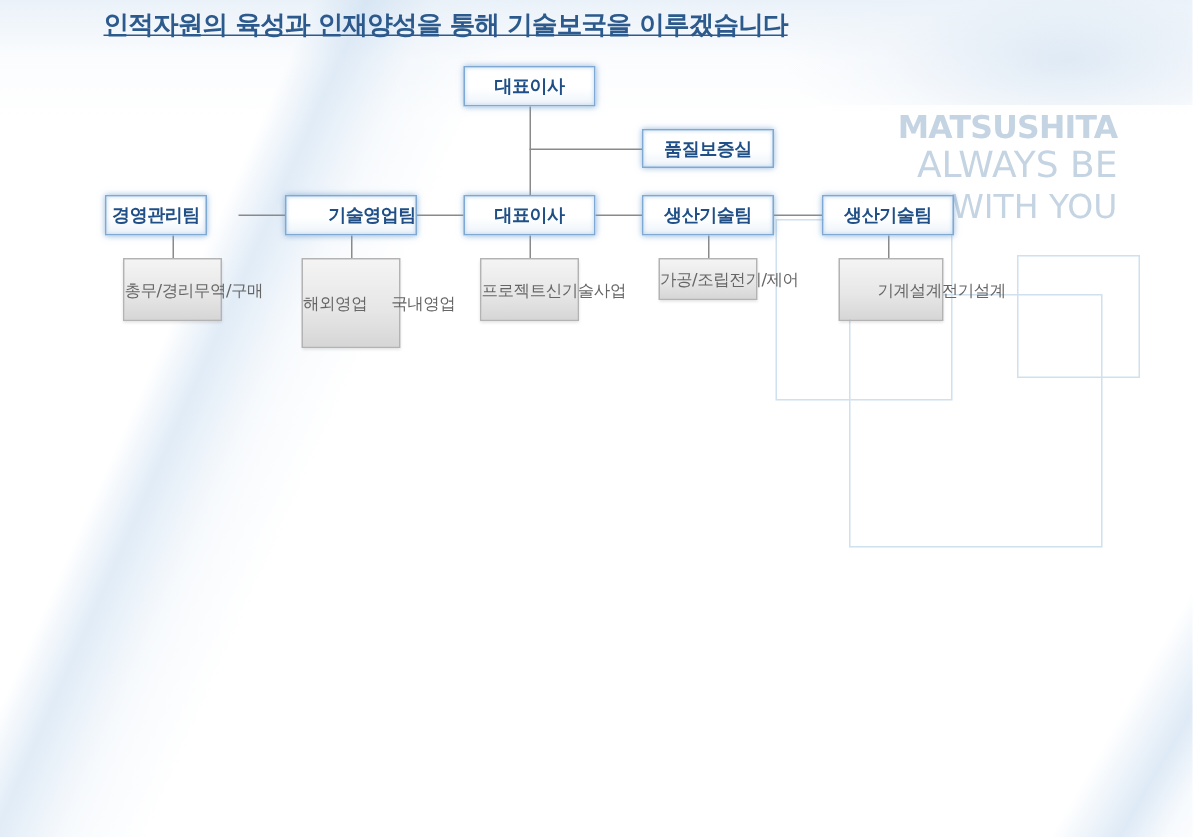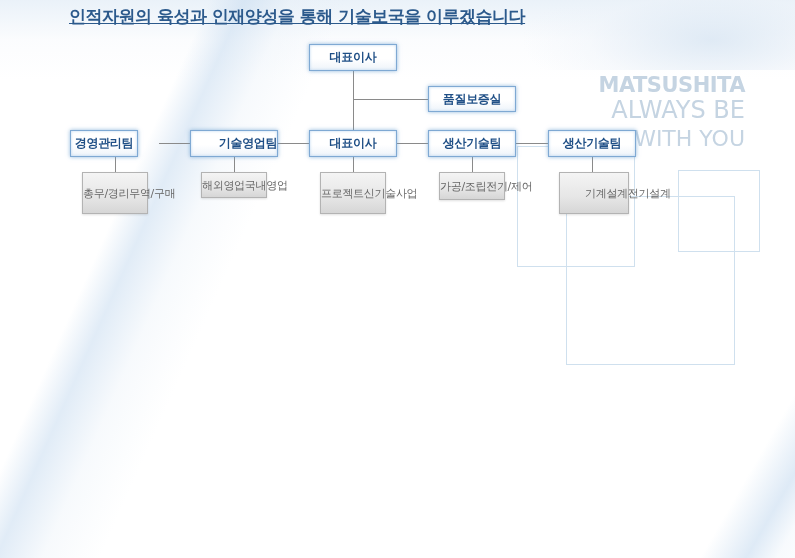--- a/index.html
+++ b/index.html
@@ -101,21 +101,21 @@
 <div class="box-main" style="left:70px; top:130px; width:68px; height:27px;">경영관리팀</div>
 <div class="box-main" style="left:190px; top:130px; width:88px; height:27px;padding-left:28px;">기술영업팀</div>
 <div class="box-main" style="left:309px; top:130px; width:88px; height:27px;">대표이사</div>
 <div class="box-main" style="left:428px; top:130px; width:88px; height:27px;">생산기술팀</div>
 <div class="box-main" style="left:548px; top:130px; width:88px; height:27px;">생산기술팀</div>
 
 <div class="box-sub" style="left:82px; top:172px; width:66px; height:42px;">
   <span>총무/경리</span>
   <span>무역/구매</span>
 </div>
-<div class="box-sub" style="left:201px; top:172px; width:66px; height:26px;">
+<div class="box-sub" style="left:201px; top:172px; width:66px; height:60px;gap:16px;">
   <span>해외영업</span>
   <span>국내영업</span>
 </div>
 <div class="box-sub" style="left:320px; top:172px; width:66px; height:42px;">
   <span>프로젝트</span>
   <span>신기술사업</span>
 </div>
 <div class="box-sub" style="left:439px; top:172px; width:66px; height:28px;">
   <span>가공/조립</span>
   <span>전기/제어</span>

